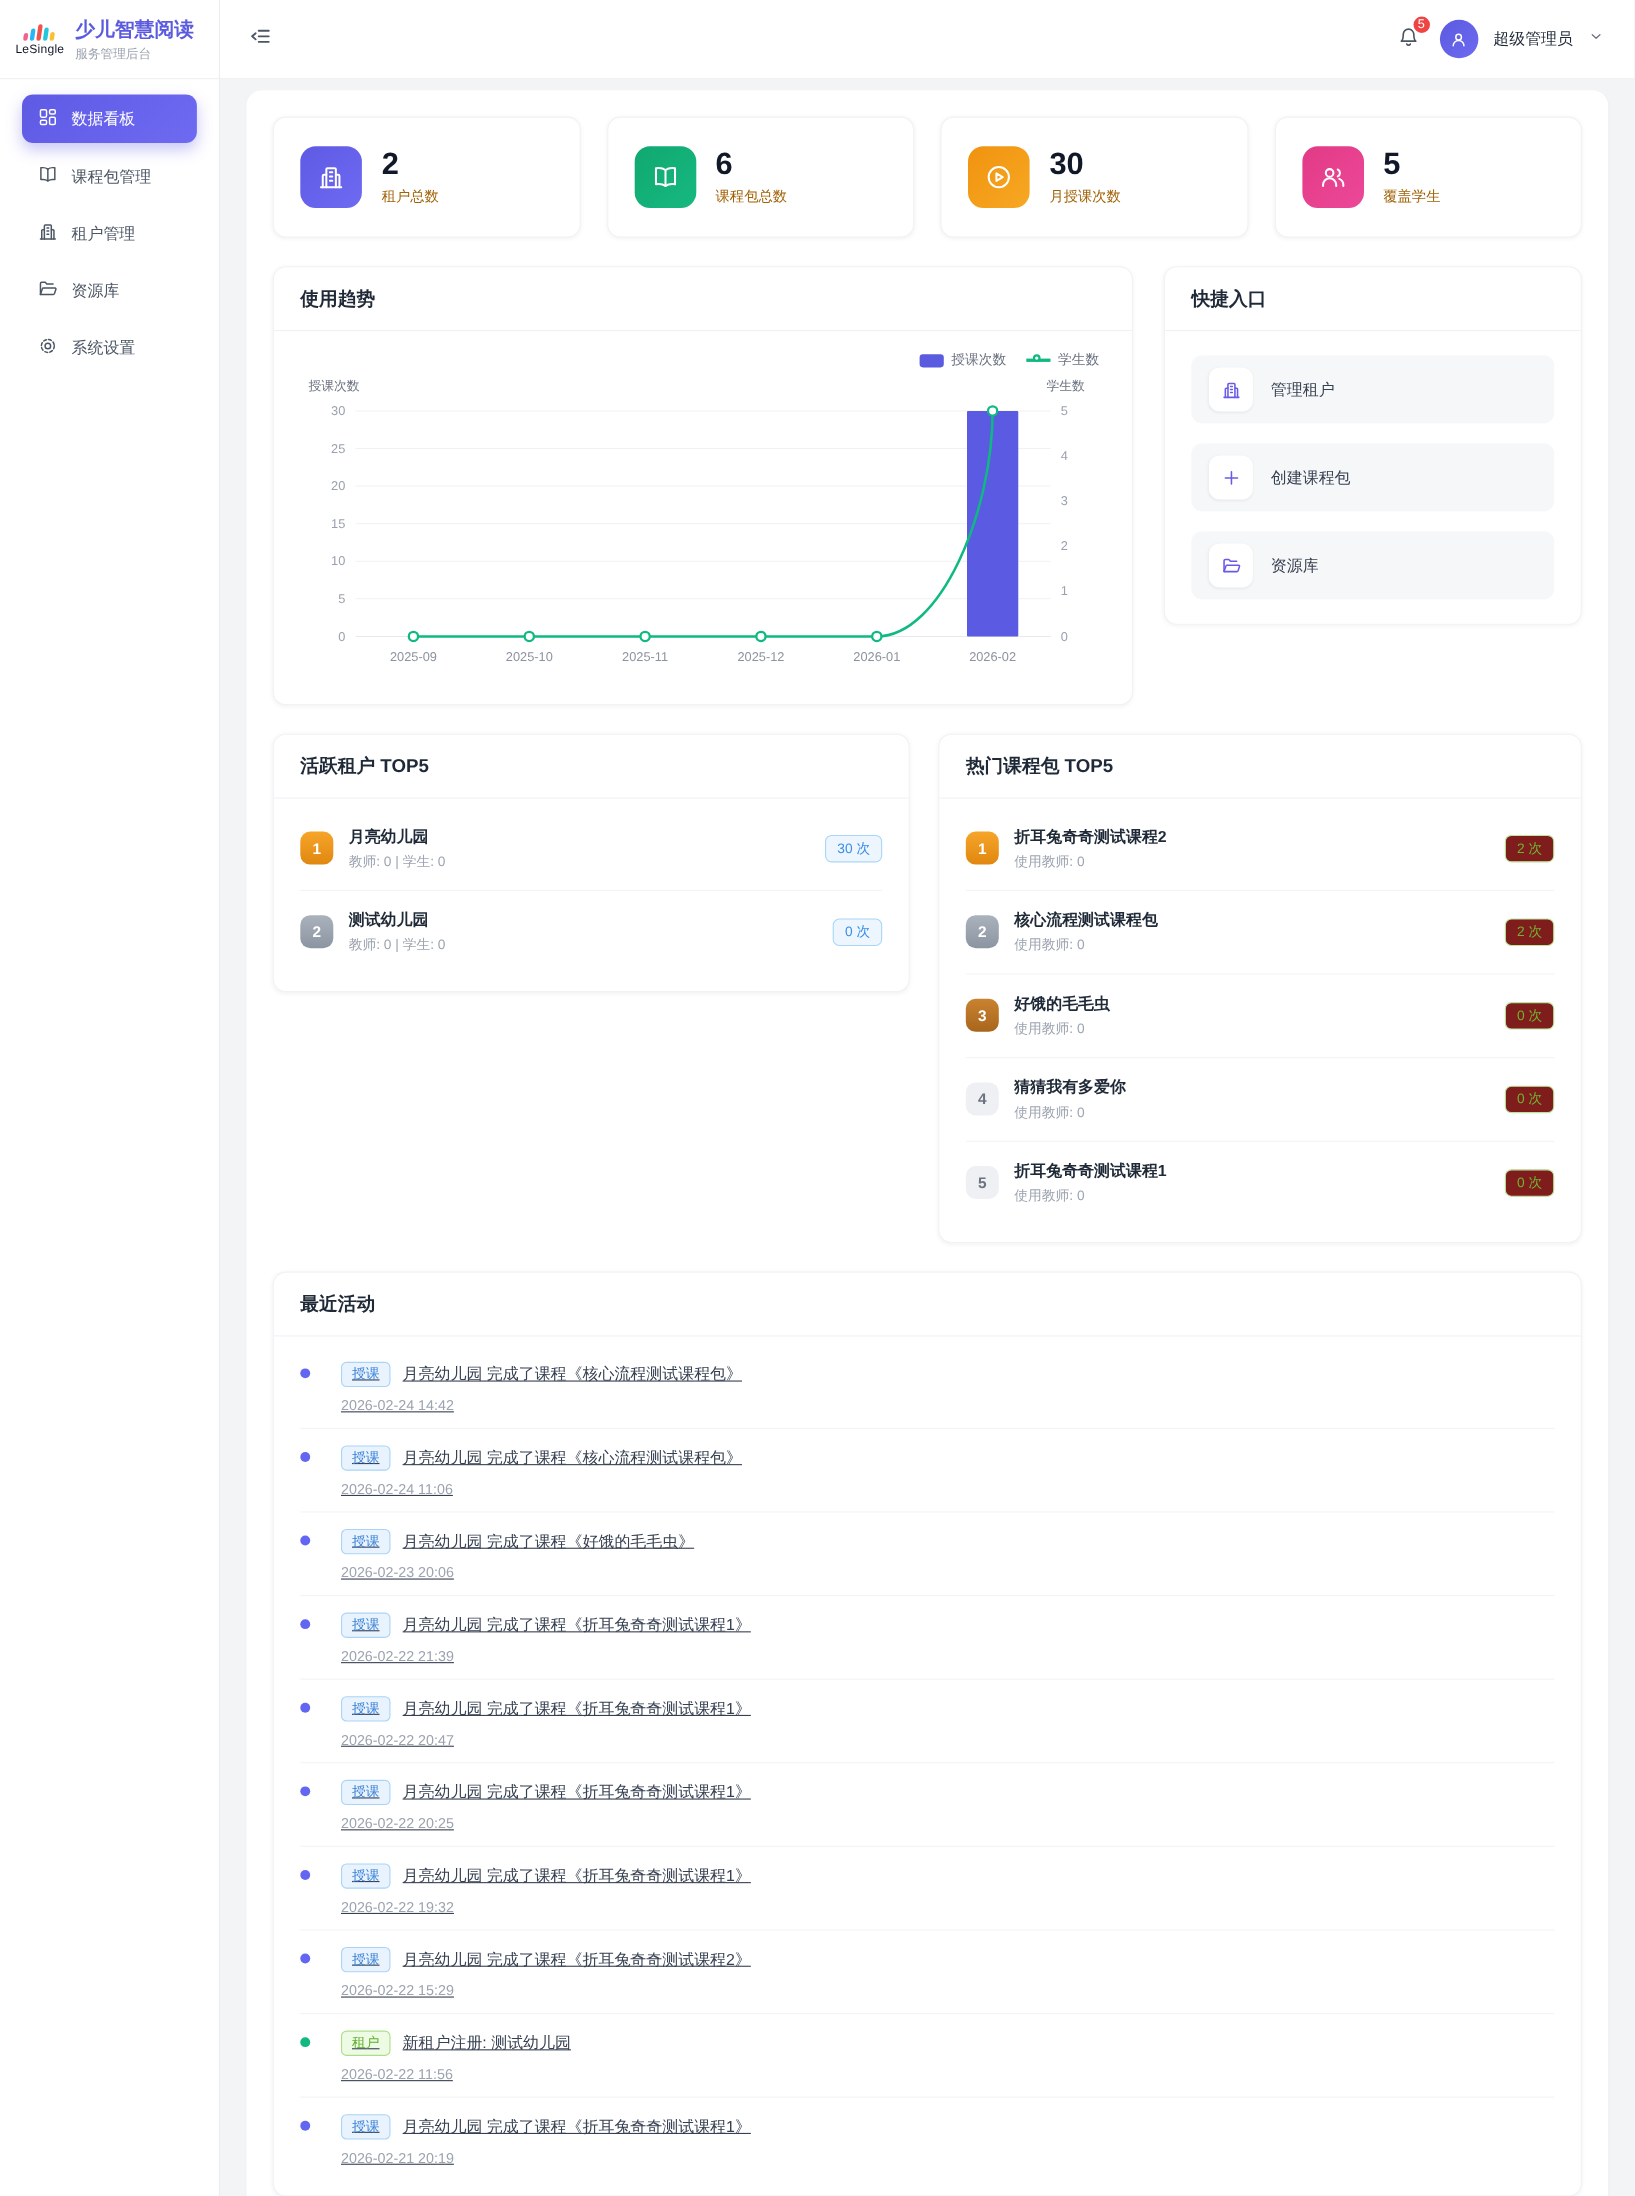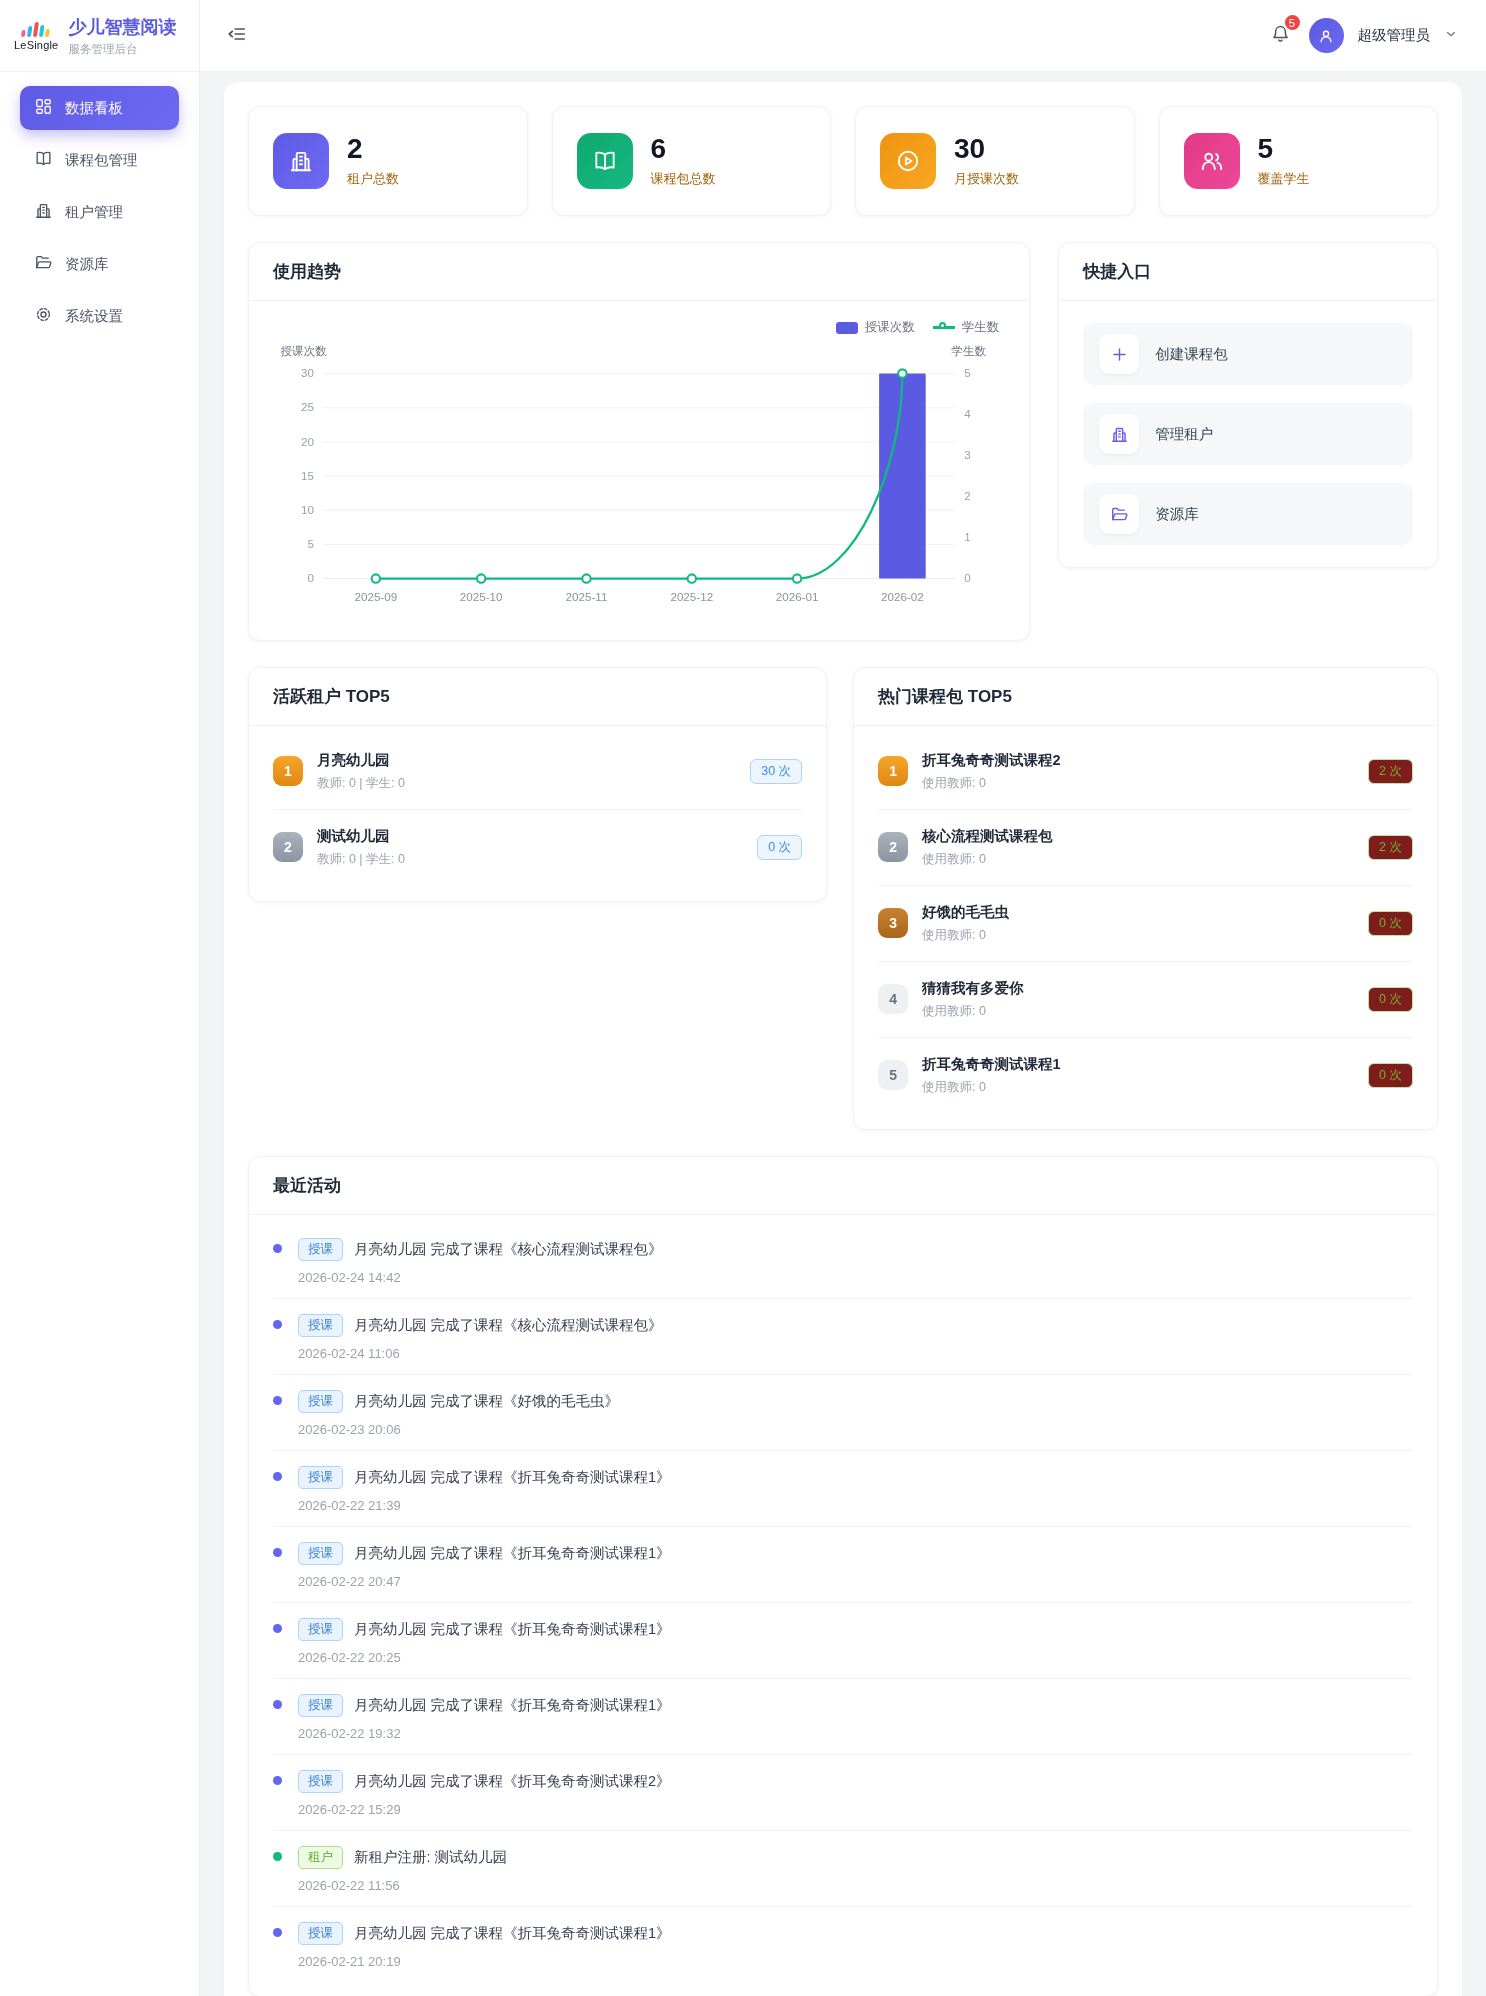--- a/index.html
+++ b/index.html
@@ -88,21 +88,21 @@
   .rank-plain { background:#eef0f3; color:#6b7280; font-weight:600; }
   .tinfo { flex:1; min-width:0; }
   .tname { font-size:14.5px; font-weight:600; color:#1f2937; }
   .tmeta { font-size:12.5px; color:#9ca3af; margin-top:5px; }
   .pill { font-size:12.5px; padding:3px 10px; border-radius:6px; border:1px solid; flex:none; }
   .pill-blue  { background:#edf6fe; border-color:#a9d6f8; color:#3a8ee6; }
   .pill-green { background:#7f1d1d; border-color:#bce49e; color:#6fb42f; }
 
   .activity-card { margin-top:26px; }
   .alist { padding:8px 24px 14px; }
-  .arow { display:flex; gap:16px; padding:15px 0 13px; border-bottom:1px solid #f2f3f5; }
+  .arow { display:flex; gap:28px; padding:15px 0 13px; border-bottom:1px solid #f2f3f5;text-decoration:underline; }
   .arow:last-child { border-bottom:none; }
   .adot { width:9px; height:9px; border-radius:50%; background:#6366f1; margin-top:6px; flex:none; }
   .arow.green .adot { background:#10b981; }
   .aline { display:flex; align-items:center; gap:11px; }
   .abadge { font-size:12.5px; padding:2px 9px; border-radius:5px; border:1px solid #a9d3f7; background:#e9f3fe; color:#3b82d6; flex:none; }
   .arow.green .abadge { border-color:#addd8a; background:#eefbe4; color:#5fae2c; }
   .atext { font-size:14.5px; color:#374151; }
   .atime { font-size:13px; color:#9ca3af; margin-top:9px; }
 </style>
 </head>
@@ -319,40 +319,40 @@
                 </svg>
             </div>
           </section>
 
           <section class="card">
             <div class="card-head"><span class="card-title">快捷入口</span></div>
             <div class="quick-body">
               <div class="quick-row">
                 <span class="quick-icon">
                     <svg viewBox="0 0 24 24">
-                      <path d="M12 5v14M5 12h14"></path>
-                    </svg>
-                  </span>
-                <span class="quick-label">创建课程包</span>
-              </div>
-              <div class="quick-row">
-                <span class="quick-icon">
-                    <svg viewBox="0 0 24 24">
                       <path d="M8 20.5V5.5a1 1 0 0 1 1-1h6a1 1 0 0 1 1 1v15"></path>
                       <path d="M5 20.5V11a1 1 0 0 1 1-1h2"></path>
                       <path d="M16 10h2a1 1 0 0 1 1 1v9.5"></path>
                       <path d="M3.5 20.5h17"></path>
                       <path d="M11 8h2M11 11.5h2M11 15h2"></path>
                     </svg>
                   </span>
                 <span class="quick-label">管理租户</span>
               </div>
               <div class="quick-row">
                 <span class="quick-icon">
                     <svg viewBox="0 0 24 24">
+                      <path d="M12 5v14M5 12h14"></path>
+                    </svg>
+                  </span>
+                <span class="quick-label">创建课程包</span>
+              </div>
+              <div class="quick-row">
+                <span class="quick-icon">
+                    <svg viewBox="0 0 24 24">
                       <path d="M3.5 18.5V6A1.5 1.5 0 0 1 5 4.5h4l1.8 2H18"></path>
                       <path d="M3.5 18.5l2.1-6.3A1.5 1.5 0 0 1 7 11.2h13.3a1 1 0 0 1 .95 1.3l-1.6 5a1.5 1.5 0 0 1-1.43 1H3.5Z"></path>
                     </svg>
                   </span>
                 <span class="quick-label">资源库</span>
               </div>
             </div>
           </section>
         </div>
 

